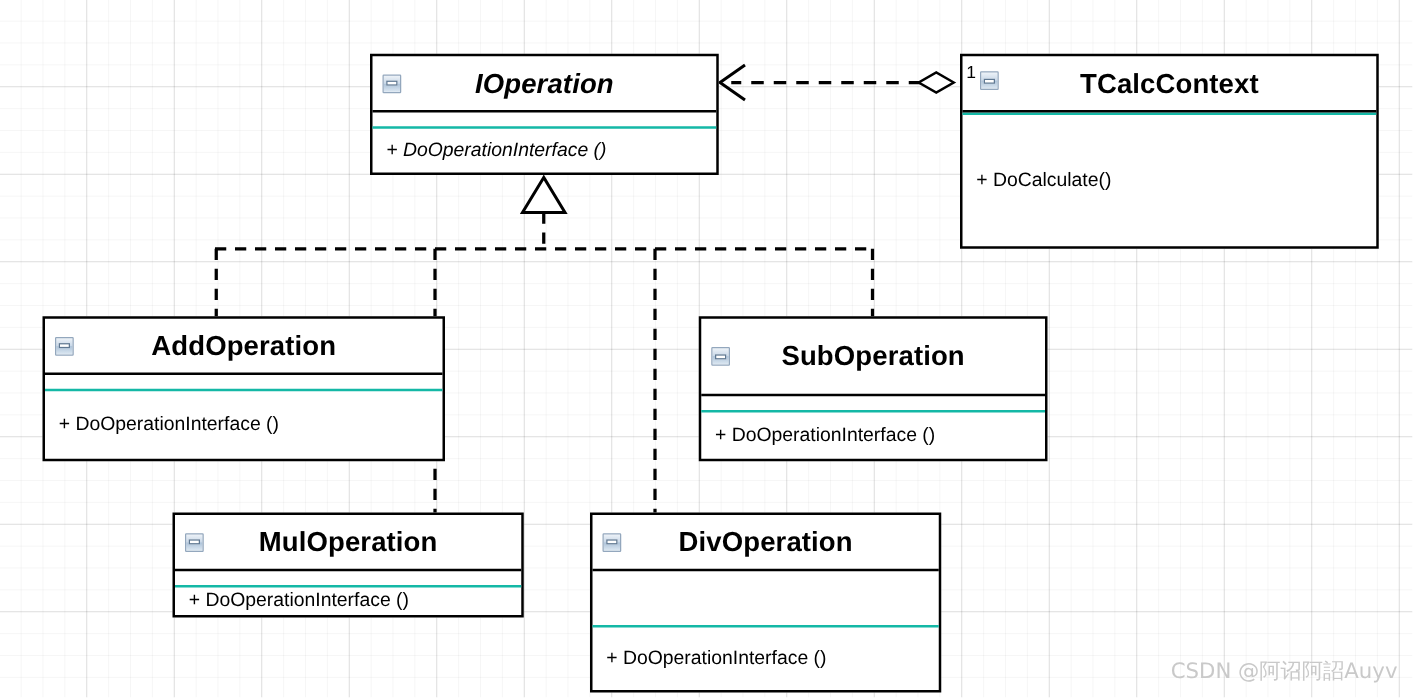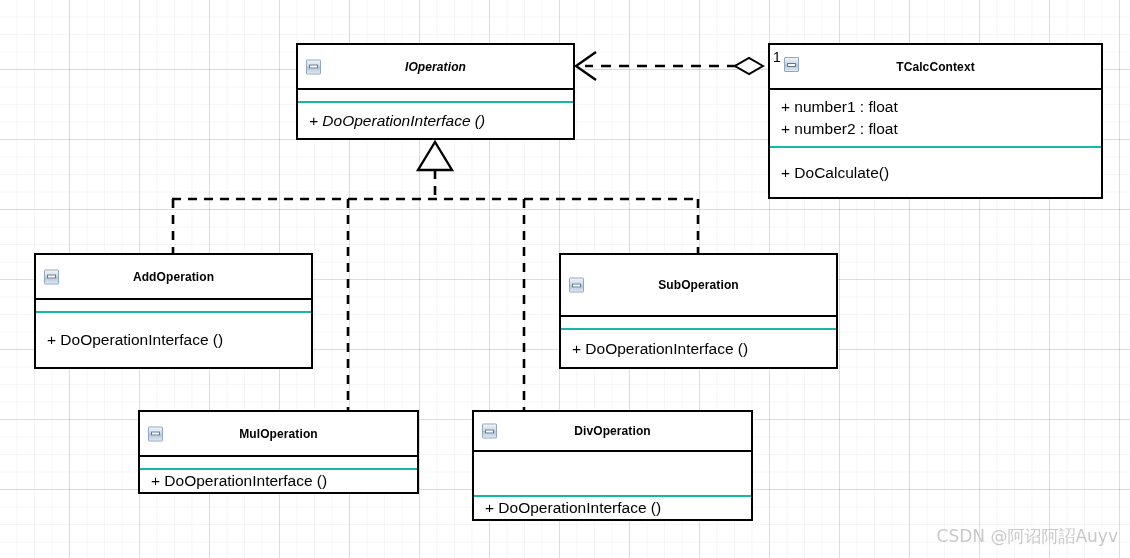--- a/index.html
+++ b/index.html
@@ -35,21 +35,21 @@
   .uml-header {
     position: relative;
     display: flex;
     align-items: center;
     justify-content: center;
     box-sizing: border-box;
     border-bottom: 2px solid #000000;
   }
   .uml-class-name {
     font-weight: bold;
-    font-size: 12px;
+    font-size: 22px;
     color: #000000;
     letter-spacing: 0.1px;
     white-space: nowrap;
   }
   .uml-class-name.italic { font-style: italic; }
 
   .uml-compartment {
     box-sizing: border-box;
     display: flex;
     flex-direction: column;
@@ -169,30 +169,26 @@
       <div class="uml-member italic">+ DoOperationInterface ()</div>
     </div>
   </div>
 
   <div class="uml-class" style="left:768px; top:43px; width:335px; height:156px;">
     <div class="uml-header" style="height:45px;">
       <span class="multiplicity" style="left:3px; top:5px;">1</span>
       <span class="collapse-icon" style="left:14px; top:12px; transform:none;"></span>
       <span class="uml-class-name">TCalcContext</span>
     </div>
-    <div class="uml-compartment" style="height:56px;">
-      <div class="uml-member">+ number1 : float</div>
-      <div class="uml-member">+ number2 : float</div>
-    </div>
     <div class="uml-compartment sep-top" style="flex:1;">
       <div class="uml-member">+ DoCalculate()</div>
     </div>
   </div>
 
-  <div class="uml-class" style="left:34px; top:253px; width:279px; height:116px;">
+  <div class="uml-class" style="left:34px; top:253px; width:322px; height:116px;">
     <div class="uml-header" style="height:45px;">
       <span class="collapse-icon"></span>
       <span class="uml-class-name">AddOperation</span>
     </div>
     <div class="uml-compartment empty" style="height:11px;"></div>
     <div class="uml-compartment sep-top" style="flex:1;">
       <div class="uml-member">+ DoOperationInterface ()</div>
     </div>
   </div>
 
@@ -211,21 +207,21 @@
     <div class="uml-header" style="height:45px;">
       <span class="collapse-icon"></span>
       <span class="uml-class-name">MulOperation</span>
     </div>
     <div class="uml-compartment empty" style="height:11px;"></div>
     <div class="uml-compartment sep-top" style="flex:1;">
       <div class="uml-member">+ DoOperationInterface ()</div>
     </div>
   </div>
 
-  <div class="uml-class" style="left:472px; top:410px; width:281px; height:111px;gap:16px;">
+  <div class="uml-class" style="left:472px; top:410px; width:281px; height:144px;gap:16px;">
     <div class="uml-header" style="height:45px;">
       <span class="collapse-icon"></span>
       <span class="uml-class-name">DivOperation</span>
     </div>
     <div class="uml-compartment empty" style="height:11px;"></div>
     <div class="uml-compartment sep-top" style="flex:1;">
       <div class="uml-member">+ DoOperationInterface ()</div>
     </div>
   </div>
 

